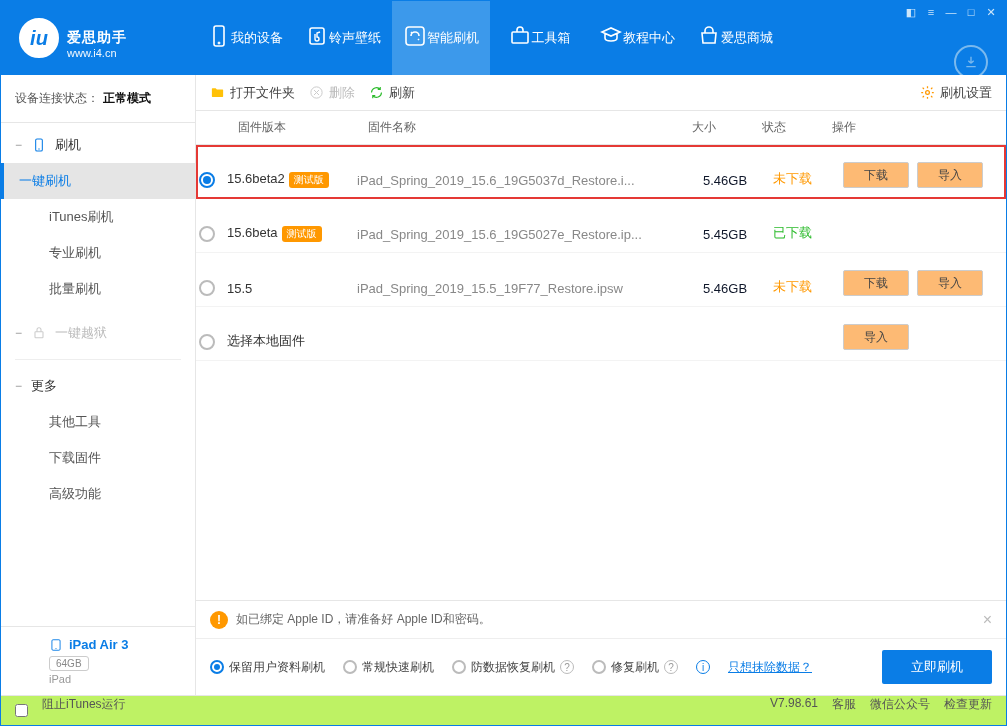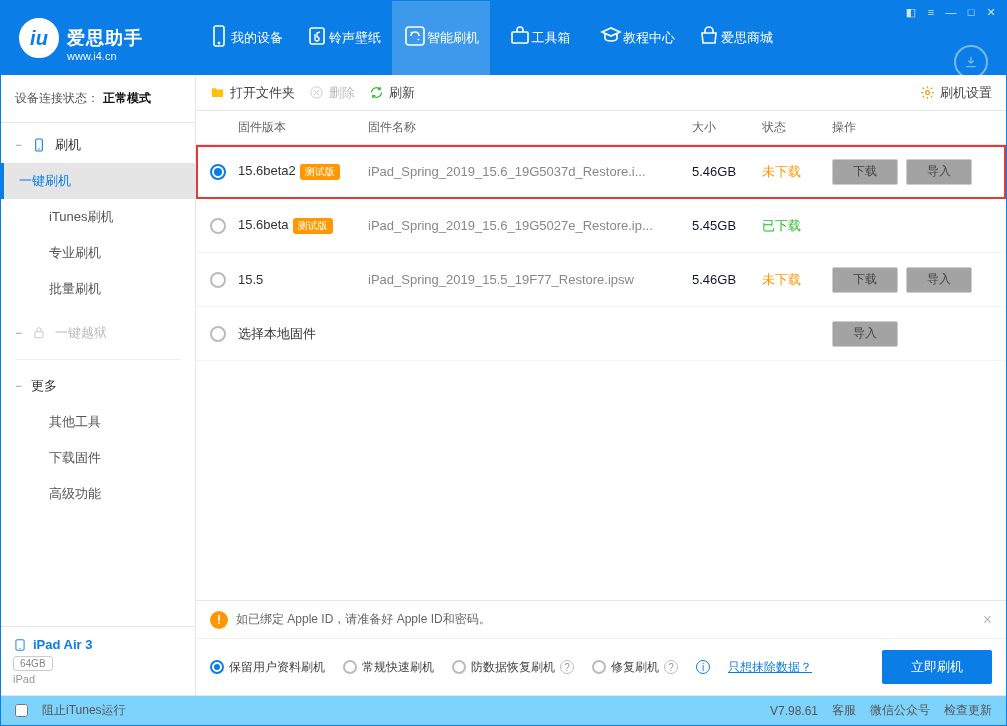--- a/index.html
+++ b/index.html
@@ -4,21 +4,21 @@
 <style>
 * { margin: 0; padding: 0; box-sizing: border-box; font-family: "Microsoft YaHei", Arial, sans-serif; }
 body { width: 1007px; height: 726px; background: #fff; overflow: hidden; border: 1px solid #0a7de6; }
 
 
 .header { height: 74px; background: linear-gradient(to bottom, #0a7de6, #0a7de6); display: flex; align-items: center; }
 .logo-area { width: 195px; display: flex; align-items: center; padding-left: 18px; }
 .logo-icon { width: 40px; height: 40px; border: 2px solid #fff; border-radius: 50%; display: flex; align-items: center; justify-content: center; color: #0a7de6; background: #fff; font-weight: bold; font-size: 20px; position: relative; }
 .logo-icon::before { content: "iu"; font-style: italic; font-weight: bold; }
 .logo-text { color: #fff; margin-left: 8px; }
-.logo-title { font-size: 18px; font-weight: bold; letter-spacing: 1px; margin-top: 12px; }
+.logo-title { font-size: 14px; font-weight: bold; letter-spacing: 1px; margin-top: 12px; }
 .logo-sub { font-size: 11px; opacity: 0.95; }
 .nav-tabs { display: flex; height: 74px; }
 .nav-tab { width: 98px; display: flex; flex-direction: row; align-items: center; justify-content: center; color: #fff; font-size: 13px; cursor: pointer; }
 .nav-tab.active { background: #3c99eb; }
 .nav-tab-icon { height: 28px; display: flex; align-items: center; justify-content: center; margin-bottom: 4px; }
 .nav-tab-icon svg { width: 24px; height: 24px; fill: #fff; stroke: #fff; }
 .header-right { margin-left: auto; display: flex; align-items: flex-start; height: 74px; }
 .win-controls { display: flex; gap: 6px; padding: 4px 8px; }
 .win-btn { width: 14px; height: 14px; color: #cde6fa; cursor: pointer; display: flex; align-items: center; justify-content: center; font-size: 11px; }
 .download-circle { width: 34px; height: 34px; border: 2px solid #7ab9ee; border-radius: 50%; display: flex; align-items: center; justify-content: center; margin: 22px 18px 0 0; cursor: pointer; }
@@ -37,21 +37,21 @@
 .side-item { height: 36px; display: flex; align-items: center; padding-left: 48px; font-size: 13px; color: #555; cursor: pointer; }
 .side-item.active { background: #e5e5e5; color: #0a7de6; position: relative; padding-left: 18px; }
 .side-item.active::before { content: ""; position: absolute; left: 0; top: 0; bottom: 0; width: 3px; background: #0a7de6; }
 .side-note { margin: 4px 14px 4px 48px; padding: 8px 10px; background: #f4f4f4; font-size: 12px; color: #666; line-height: 1.5; }
 
 .side-divider { height: 1px; background: #eee; margin: 4px 14px; }
 
 .sidebar-bottom { margin-top: auto; border-top: 1px solid #e6e6e6; }
 .auto-activate { height: 36px; display: flex; align-items: center; padding: 0 12px; font-size: 12px; color: #555; gap: 6px; border-bottom: 1px solid #e6e6e6; }
 .auto-activate input { margin-right: 2px; }
-.device-info { padding: 10px 12px; }
+.device-info { padding: 10px 12px; margin-left: 36px; }
 .device-name { color: #0a7de6; font-size: 13px; font-weight: bold; display: flex; align-items: center; gap: 6px; }
 .device-name svg { width: 14px; height: 14px; fill: #0a7de6; }
 .device-badge { display: inline-block; border: 1px solid #ccc; color: #888; font-size: 10px; padding: 1px 6px; border-radius: 3px; margin-top: 4px; }
 .device-type { font-size: 11px; color: #999; margin-top: 2px; }
 
 
 .main { flex: 1; display: flex; flex-direction: column; background: #fff; }
 .toolbar { height: 36px; border-bottom: 1px solid #e6e6e6; display: flex; align-items: center; padding: 0 14px; gap: 14px; font-size: 13px; }
 .tb-btn { display: flex; align-items: center; gap: 5px; cursor: pointer; color: #444; }
 .tb-btn.disabled { color: #bbb; }
@@ -61,50 +61,50 @@
 
 .table-header { height: 34px; border-bottom: 1px solid #e6e6e6; display: flex; align-items: center; font-size: 12px; color: #666; padding: 0 14px; }
 .col-radio { width: 28px; }
 .col-version { width: 130px; }
 .col-name { flex: 1; }
 .col-size { width: 70px; text-align: left; }
 .col-status { width: 70px; }
 .col-action { width: 160px; }
 
 .fw-list { }
-.fw-row { min-height: 54px; display: flex; align-items: center; padding: 10px 14px; font-size: 13px; border-bottom: 1px solid #f3f3f3; }
+.fw-row { min-height: 54px; display: flex; align-items: flex-end; padding: 10px 3px; font-size: 13px; border-bottom: 1px solid #f3f3f3; }
 .fw-row.highlighted { outline: 2px solid #e53935; outline-offset: -2px; }
 .radio { width: 16px; height: 16px; border: 2px solid #bbb; border-radius: 50%; cursor: pointer; position: relative; }
 .radio.checked { border-color: #0a7de6; }
 .radio.checked::after { content: ""; width: 8px; height: 8px; background: #0a7de6; border-radius: 50%; position: absolute; top: 2px; left: 2px; }
 .version-text { color: #333; }
 .beta-badge { display: inline-block; background: #ff9800; color: #fff; font-size: 10px; padding: 1px 5px; border-radius: 3px; margin-left: 4px; }
 .fw-name { color: #888; }
 .fw-size { color: #0f172a; }
 .status-orange { color: #ff9800; }
 .status-green { color: #2bbb2b; }
 .action-btns { display: flex; gap: 8px; }
-.btn-sm { width: 66px; height: 26px; border: 1px solid #ccc; background: #a3a3a3; font-size: 12px; color: #444; border-radius: 2px; cursor: pointer; }
+.btn-sm { width: 66px; height: 26px; border: 1px solid #ccc; background: #fdba74; font-size: 12px; color: #444; border-radius: 2px; cursor: pointer; }
 
 .bottom-panel { margin-top: auto; border-top: 1px solid #e6e6e6; }
 .warning-bar { height: 38px; display: flex; align-items: center; padding: 0 14px; font-size: 12px; color: #666; border-bottom: 1px solid #eee; }
 .warn-icon { width: 18px; height: 18px; border-radius: 50%; background: #ff9800; color: #fff; display: flex; align-items: center; justify-content: center; font-size: 12px; font-weight: bold; margin-right: 8px; }
 .warning-bar .close { margin-left: auto; color: #bbb; cursor: pointer; font-size: 16px; }
 
 .flash-options { height: 56px; display: flex; align-items: center; padding: 0 14px; gap: 18px; font-size: 12px; color: #444; }
 .opt { display: flex; align-items: center; gap: 5px; cursor: pointer; }
 .opt .radio { width: 14px; height: 14px; }
 .opt .radio.checked::after { width: 6px; height: 6px; top: 2px; left: 2px; }
 .help-icon { width: 14px; height: 14px; border: 1px solid #bbb; border-radius: 50%; display: inline-flex; align-items: center; justify-content: center; font-size: 10px; color: #999; }
 .info-icon { width: 14px; height: 14px; border: 1px solid #0a7de6; border-radius: 50%; display: inline-flex; align-items: center; justify-content: center; font-size: 10px; color: #0a7de6; }
 .link-blue { color: #0a7de6; text-decoration: underline; cursor: pointer; }
 .flash-btn { margin-left: auto; width: 110px; height: 34px; background: #0a7de6; color: #fff; border: none; font-size: 13px; cursor: pointer; border-radius: 2px; }
 
 
-.footer { height: 30px; border-top: 1px solid #e6e6e6; display: flex; align-items: center; padding: 0 14px; font-size: 12px; color: #555; gap: 14px; background: #7dd3fc; }
+.footer { height: 30px; border-top: 1px solid #e6e6e6; display: flex; padding: 0 14px; font-size: 12px; color: #555; gap: 14px; background: #bef264; }
 .footer .spacer { flex: 1; }
 .footer-item { cursor: pointer; }
 </style>
 </head>
 <body>
 
 <div class="header">
   <div class="logo-area">
     <div class="logo-icon"></div>
     <div class="logo-text">

